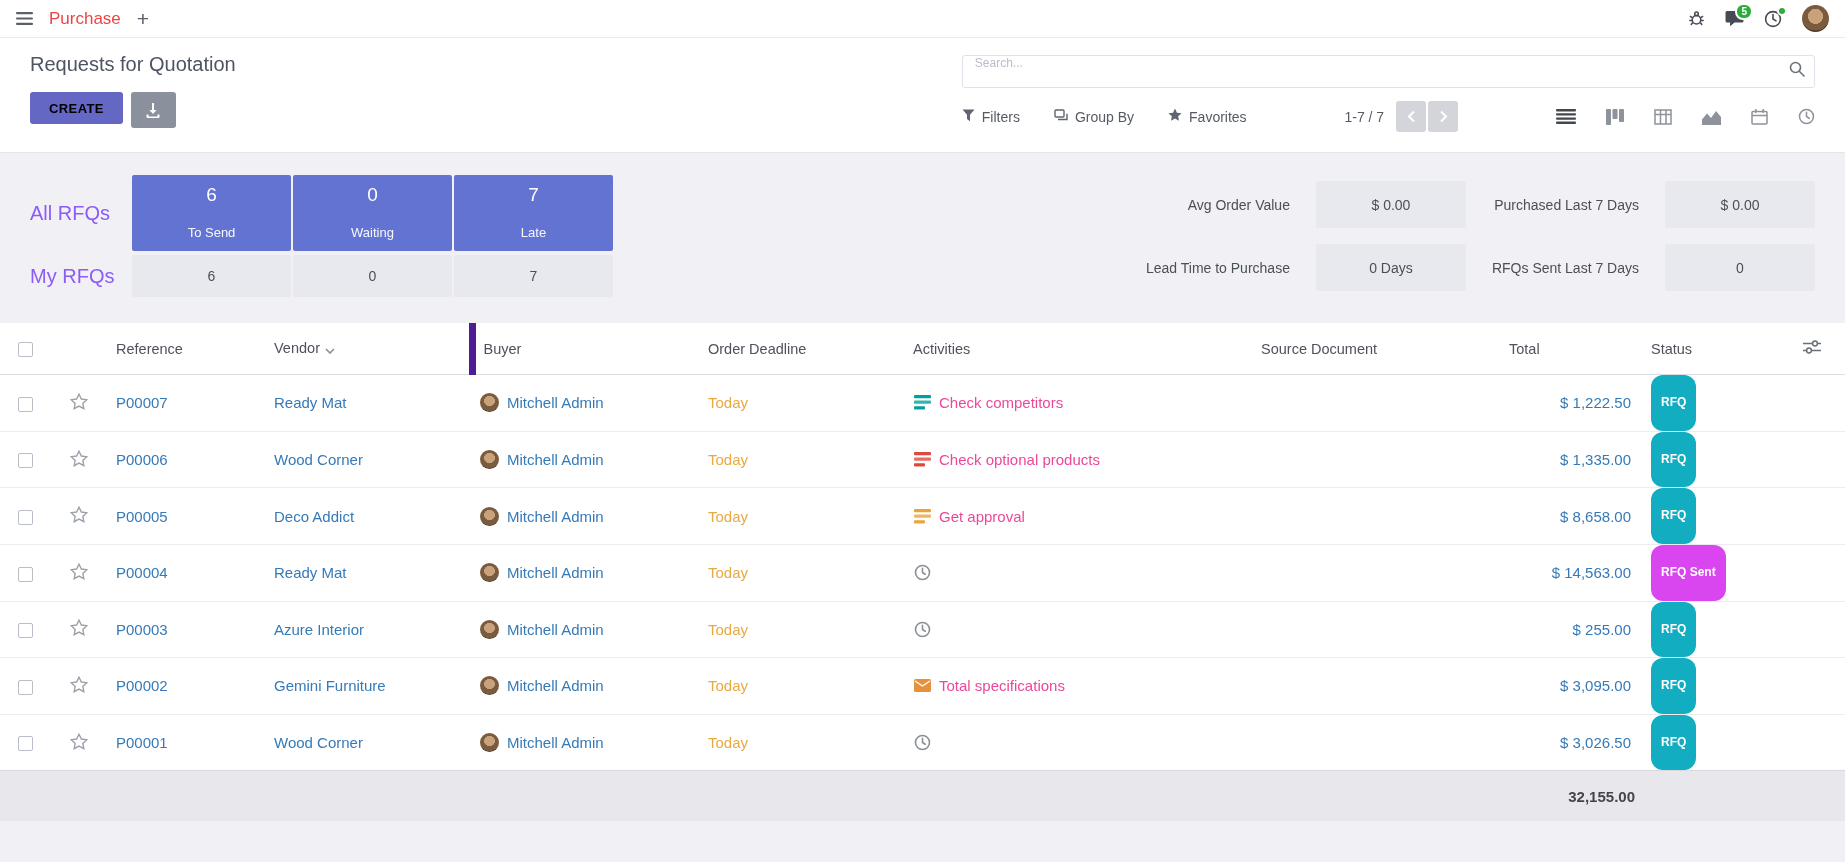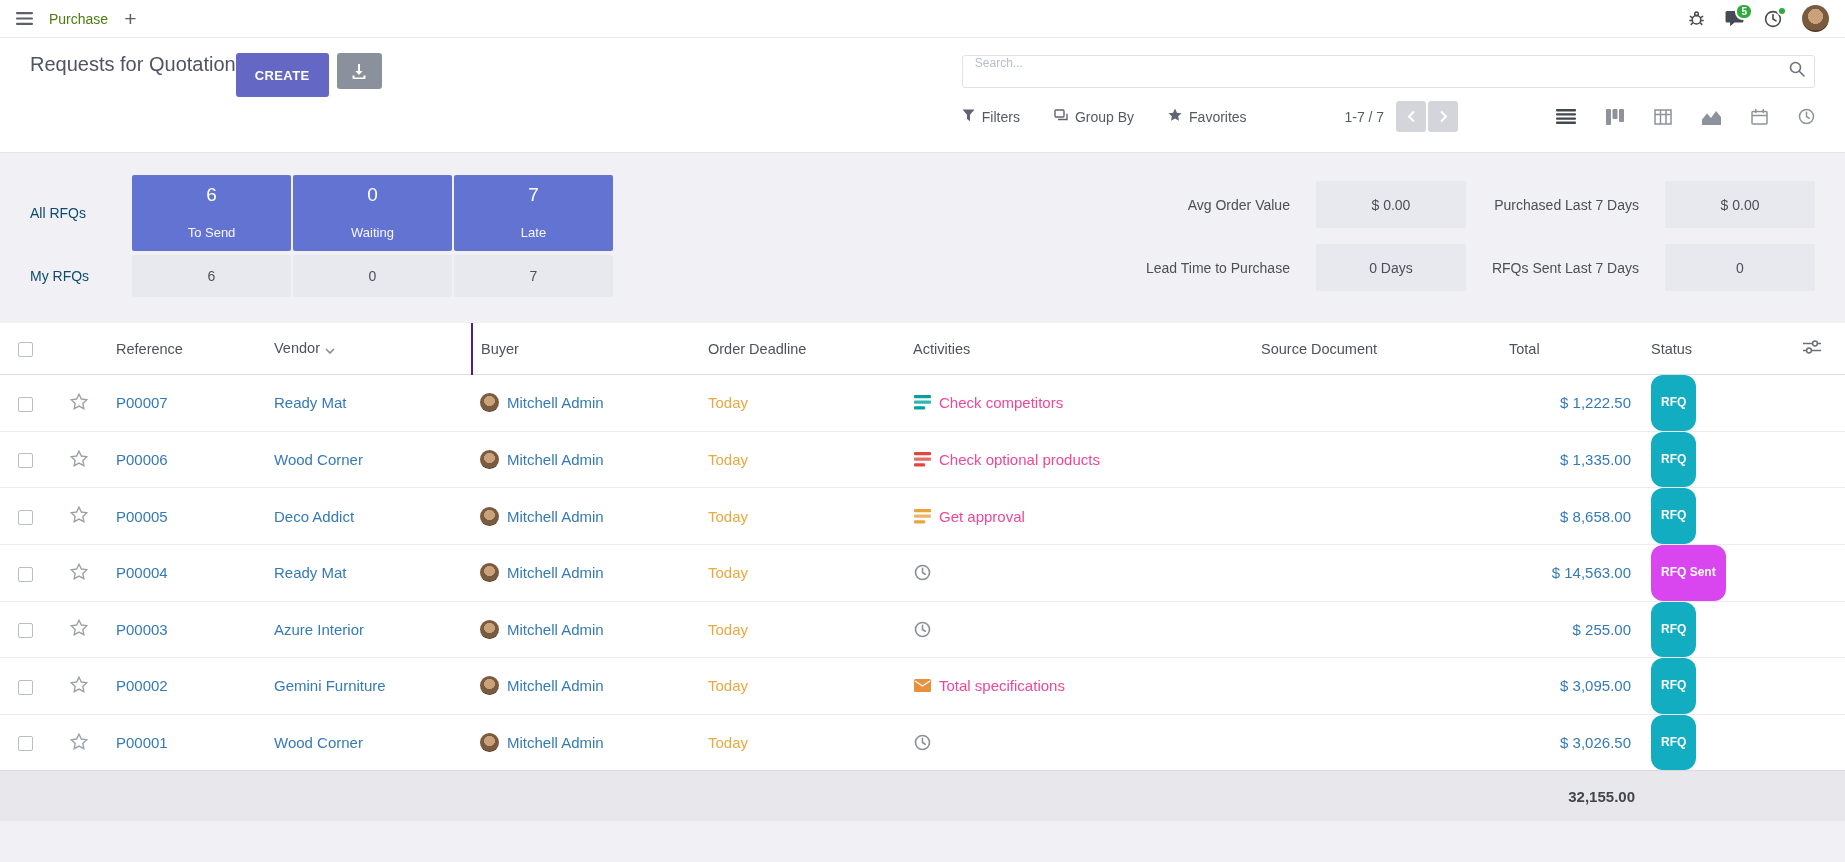--- a/index.html
+++ b/index.html
@@ -12,21 +12,21 @@
   }
   a { text-decoration:none; cursor:pointer; }
 
   
   .topbar {
     height:38px; background:#fff; border-bottom:1px solid #e9e9ee;
     display:flex; align-items:center; justify-content:space-between; padding:0 16px;
   }
   .tb-left { display:flex; align-items:center; gap:16px; }
   .icon-btn { display:inline-flex; align-items:center; justify-content:center; cursor:pointer; }
-  .app-name { font-size:14px; color:#4d7c0f; cursor:pointer; }
+  .app-name { font-size:17px; color:#ef4444; cursor:pointer; }
   .plus { font-size:21px; color:#5c6069; line-height:1; font-weight:400; }
   .tb-right { display:flex; align-items:center; gap:20px; }
   .tb-ico { position:relative; display:inline-flex; }
   .tb-badge {
     position:absolute; top:-7px; right:-9px; background:#2eab3c; color:#fff;
     font-size:10px; font-weight:bold; border-radius:8px; padding:1px 4px; border:2px solid #fff;
   }
   .tb-dot {
     position:absolute; top:-4px; right:-5px; width:10px; height:10px;
     background:#2eab3c; border-radius:50%; border:2px solid #fff;
@@ -35,27 +35,27 @@
     width:27px; height:27px; border-radius:50%;
     background:radial-gradient(circle at 50% 42%, #c9a27c 0 36%, #7a5b3e 37% 68%, #4e3c2b 69%);
     display:inline-block; cursor:pointer;
   }
 
   
   .control-panel {
     background:#fff; border-bottom:1px solid #e4e4ea;
     padding:15px 30px 20px; display:flex; justify-content:space-between;
   }
-  .cp-left { display:flex; flex-direction:row; }
+  .cp-left { display:flex; flex-direction:column; gap:16px; }
   .page-title { font-size:20px; font-weight:400; color:#4f5464; }
   .cp-buttons { display:flex; gap:8px; }
   .btn-create {
-    background:#6467c4; color:#ffffff; border:none; border-radius:3px;
+    background:#6467c4; color:#000000; border:none; border-radius:3px;
     font-family:inherit; font-size:13px; font-weight:bold; letter-spacing:.4px;
-    padding:0 19px; height:44px; cursor:pointer;
+    padding:0 19px; height:32px; cursor:pointer;
   }
   .btn-export {
     width:45px; height:36px; background:#8b919c; border:none; border-radius:3px;
     display:inline-flex; align-items:center; justify-content:center; cursor:pointer;
   }
   .cp-right { width:47.8%; display:flex; flex-direction:column; gap:15px; }
   .searchbox { position:relative; height:33px; }
   .searchbox input {
     width:100%; height:100%; border:1px solid #dfe2ec; border-radius:3px;
     padding:0 36px 16px 12px; font-family:inherit; font-size:12px; color:#333; outline:none;
@@ -77,21 +77,21 @@
   }
   .views { display:flex; gap:30px; align-items:center; }
   .view-btn { cursor:pointer; display:inline-flex; }
 
   
   .dashboard { padding:22px 30px 26px; display:flex; justify-content:space-between; align-items:center; }
   .rfq-grid {
     display:grid; grid-template-columns:100px repeat(3,159px);
     column-gap:2px; row-gap:4px; align-items:stretch;
   }
-  .row-label { font-size:14px; color:#0c4a6e; display:flex; align-items:center; cursor:pointer; }
+  .row-label { font-size:20px; color:#8b5cf6; display:flex; align-items:center; cursor:pointer; }
   .tile {
     background:#6373d2; color:#fff; text-align:center; padding:9px 0 11px;
     border-radius:2px; cursor:pointer;
   }
   .tile-value { font-size:19px; }
   .tile-label { font-size:13px; margin-top:19px; opacity:.95; }
   .mytile {
     background:#e8e8ef; color:#4b4f58; font-size:14px; border-radius:2px;
     display:flex; align-items:center; justify-content:center; height:42px; cursor:pointer;
   }
@@ -109,21 +109,21 @@
   .list-table { width:100%; border-collapse:collapse; table-layout:fixed; background:#fff; }
   .list-table th {
     font-size:14.5px; font-weight:400; color:#4f525c; text-align:left;
     padding:17px 8px; background:#fff; border-bottom:1px solid #dcdce2; white-space:nowrap;
   }
   .list-table td {
     height:51px; padding:0 8px; font-size:15px; border-top:1px solid #ebebf0;
     background:#fff; vertical-align:middle; white-space:nowrap; overflow:hidden;
   }
   .list-table tbody tr:first-child td { border-top:none; }
-  .th-vendor { border-right:2px solid #4c1d95;margin-top:41px; }
+  .th-vendor { border-right:7px solid #4c1d95;margin-top:41px; }
   .th-right, .cell-right { text-align:right; padding-right:12px !important; }
   .th-gear { text-align:right; padding-right:16px; }
   input[type=checkbox] {
     appearance:none; -webkit-appearance:none; width:15px; height:15px;
     border:1px solid #b9bdc7; border-radius:2px; background:#fff; cursor:pointer; vertical-align:middle;
   }
   .col-check, .col-star { text-align:center !important; }
   .star-btn { display:inline-flex; cursor:pointer; }
   .link { color:#357ab8; font-size:15px; }
   .cell-flex { display:flex; align-items:center; gap:8px; }

